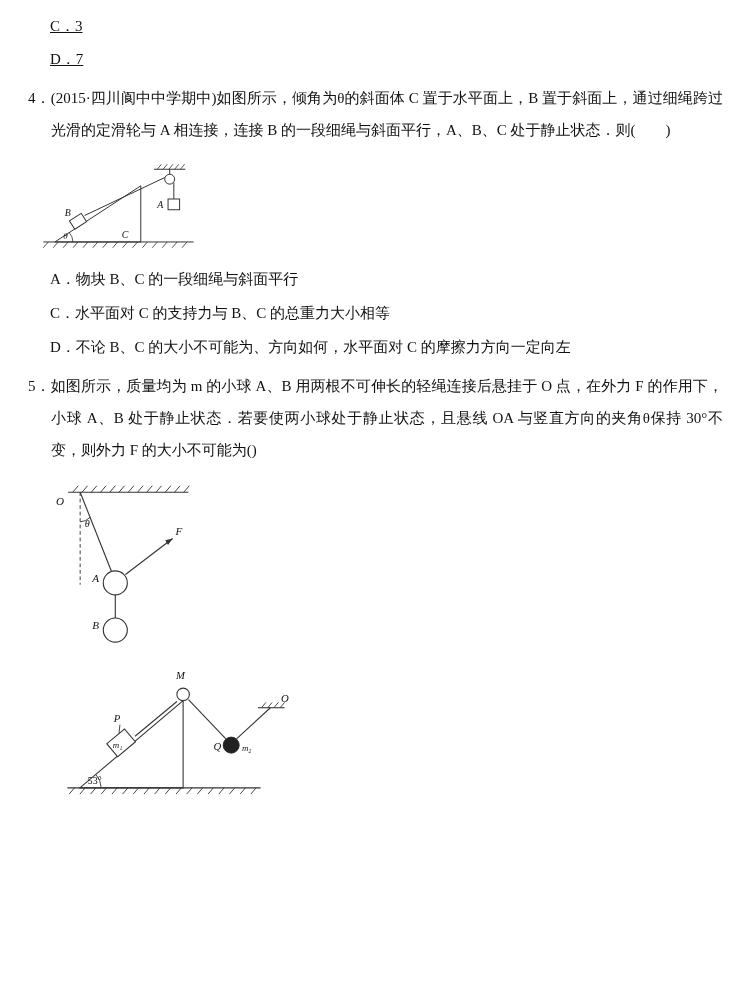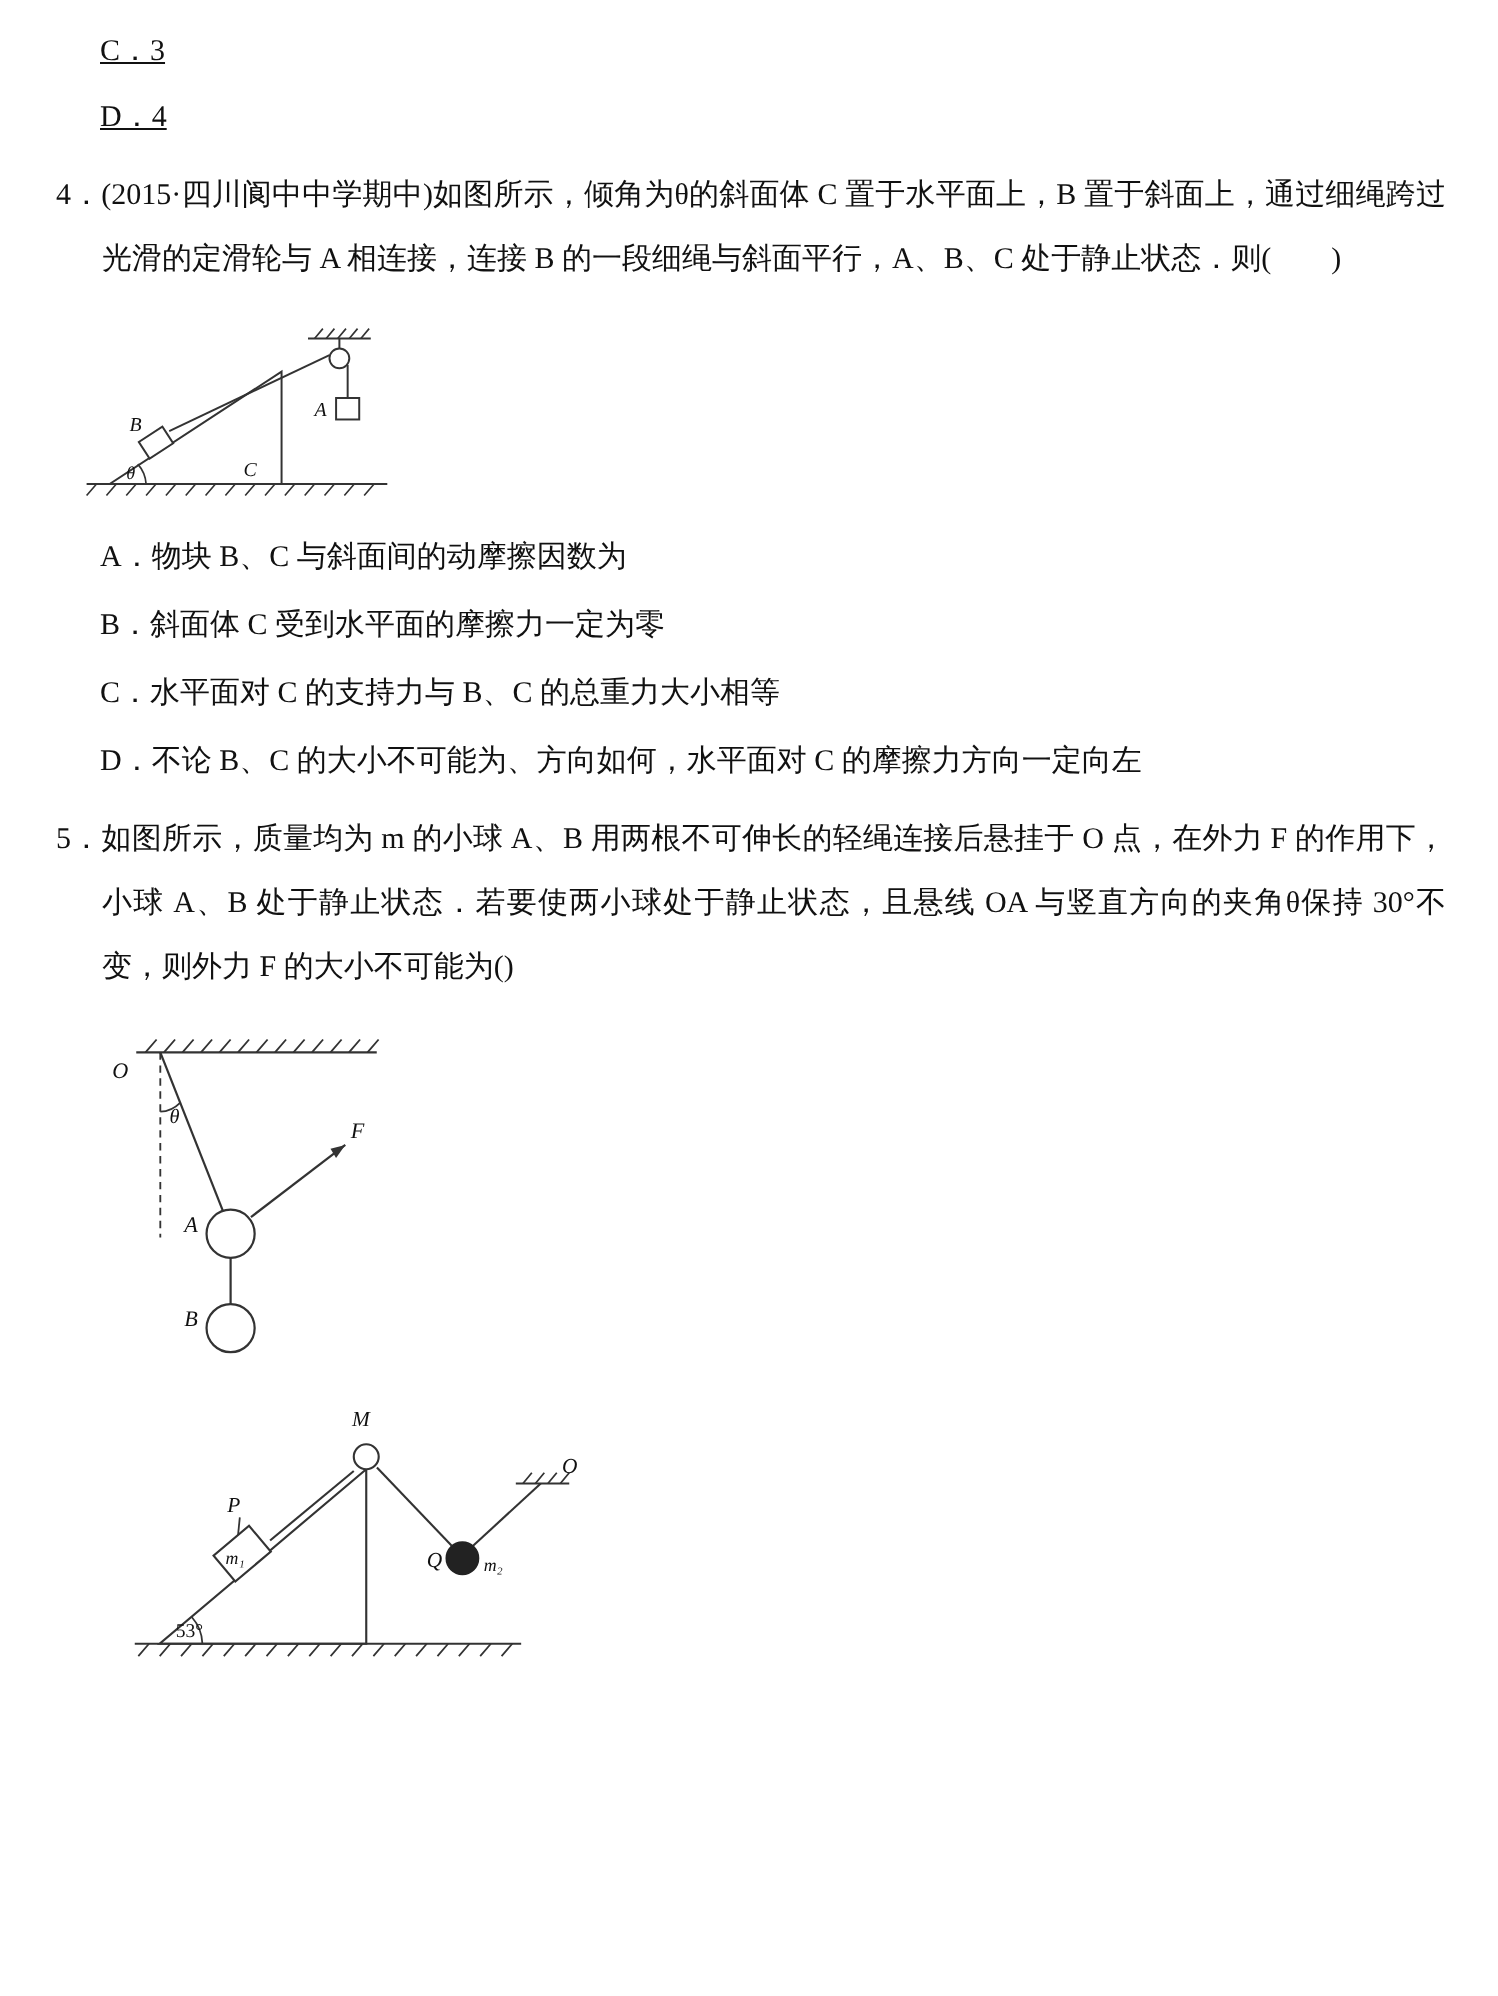--- a/index.html
+++ b/index.html
@@ -35,21 +35,21 @@
   svg .ln { stroke: #333; stroke-width: 1.2; fill: none; }
   svg .thin { stroke: #333; stroke-width: 1; fill: none; }
   svg .shape { stroke: #333; stroke-width: 1.2; fill: #fff; }
 </style>
 </head>
 <body>
 
 <div class="page">
 
   <div class="opt-top">C．3</div>
-  <div class="opt-top">D．4</div>
+  <div class="opt-top">D．7</div>
 
   <p class="stem">4．(2015·四川阆中中学期中)如图所示，倾角为θ的斜面体 C 置于水平面上，B 置于斜面上，通过细绳跨过光滑的定滑轮与 A 相连接，连接 B 的一段细绳与斜面平行，A、B、C 处于静止状态．则(　　)</p>
 
   <svg class="fig fig-q4" width="190" height="95" viewBox="0 0 230 115">
 
     <line class="ln" x1="138" y1="10" x2="176" y2="10"></line>
     <path class="thin" d="M142 10 l5 -6 M149 10 l5 -6 M156 10 l5 -6 M163 10 l5 -6 M170 10 l5 -6"></path>
     <line class="ln" x1="157" y1="10" x2="157" y2="16"></line>
     <circle class="shape" cx="157" cy="22" r="6"></circle>
 
@@ -67,22 +67,21 @@
     <path class="thin" d="M40 98 A 20 20 0 0 0 35 86"></path>
     <text class="var" x="28" y="95" font-size="11">θ</text>
 
     <text class="var" x="99" y="93" font-size="12">C</text>
 
     <line class="ln" x1="4" y1="98" x2="186" y2="98"></line>
     <path class="thin" d="M10 98 l-6 7 M22 98 l-6 7 M34 98 l-6 7 M46 98 l-6 7 M58 98 l-6 7 M70 98 l-6 7 M82 98 l-6 7 M94 98 l-6 7 M106 98 l-6 7 M118 98 l-6 7 M130 98 l-6 7 M142 98 l-6 7 M154 98 l-6 7 M166 98 l-6 7 M178 98 l-6 7"></path>
   </svg>
 
   <div class="opts">
-    <div>A．物块 B、C 与斜面间的动摩擦因数为</div>
-    <div>B．斜面体 C 受到水平面的摩擦力一定为零</div>
+    <div>A．物块 B、C 的一段细绳与斜面平行</div>
     <div>C．水平面对 C 的支持力与 B、C 的总重力大小相等</div>
     <div>D．不论 B、C 的大小不可能为、方向如何，水平面对 C 的摩擦力方向一定向左</div>
   </div>
 
   <p class="stem">5．如图所示，质量均为 m 的小球 A、B 用两根不可伸长的轻绳连接后悬挂于 O 点，在外力 F 的作用下，小球 A、B 处于静止状态．若要使两小球处于静止状态，且悬线 OA 与竖直方向的夹角θ保持 30°不变，则外力 F 的大小不可能为()</p>
 
   <svg class="fig fig-q5" width="148" height="176" viewBox="0 0 160 190">
 
     <line class="ln" x1="25" y1="12" x2="155" y2="12"></line>
     <path class="thin" d="M30 12 l6 -7 M40 12 l6 -7 M50 12 l6 -7 M60 12 l6 -7 M70 12 l6 -7 M80 12 l6 -7 M90 12 l6 -7 M100 12 l6 -7 M110 12 l6 -7 M120 12 l6 -7 M130 12 l6 -7 M140 12 l6 -7 M150 12 l6 -7"></path>

